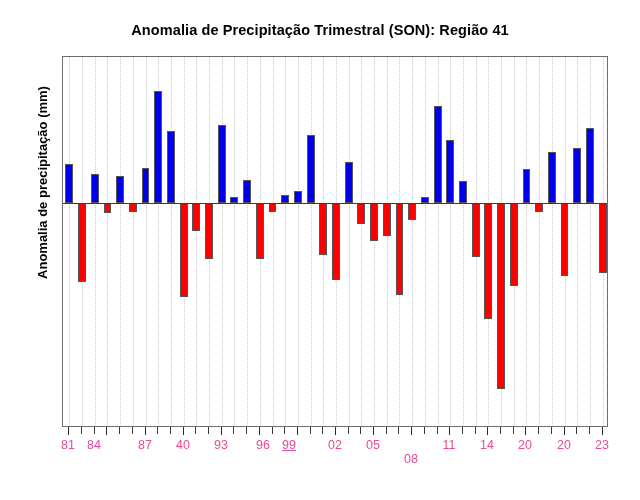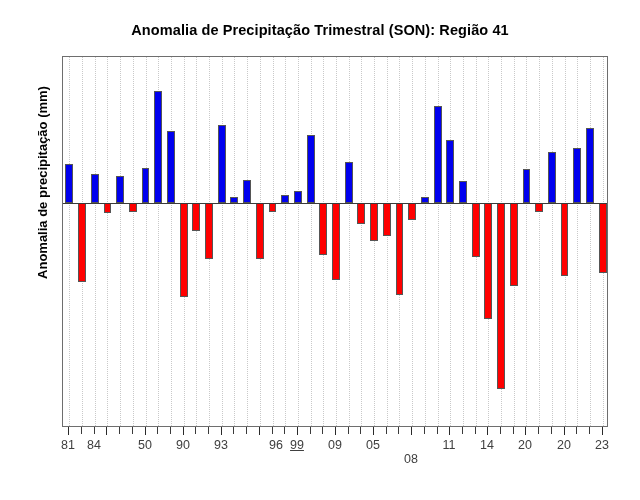--- a/index.html
+++ b/index.html
@@ -147,21 +147,21 @@
     height: 8px;
     border-left: 1px solid #2a2a2a;
   }
   .xtick-label {
     position: absolute;
     top: 438px;
     width: 40px;
     margin-left: -20px;
     text-align: center;
     font-size: 12.5px;
-    color: #404040;
+    color: #ec4899;
   }
 
   
   #watermark {
     position: absolute;
     right: 8px;
     top: 14px;
     font-size: 12.5px;
     color: #8c8c8c;
     white-space: nowrap;
@@ -273,41 +273,41 @@
   <div id="xtick-layer">
       <div class="xtick-mark major" style="left: 68px;"></div>
       <div class="xtick-label" style="left: 68px;">81</div>
       <div class="xtick-mark" style="left: 81px;"></div>
       <div class="xtick-mark" style="left: 94px;"></div>
       <div class="xtick-mark major" style="left: 106px;"></div>
       <div class="xtick-label" style="left: 94px;">84</div>
       <div class="xtick-mark" style="left: 119px;"></div>
       <div class="xtick-mark" style="left: 132px;"></div>
       <div class="xtick-mark major" style="left: 145px;"></div>
-      <div class="xtick-label" style="left: 145px;">50</div>
+      <div class="xtick-label" style="left: 145px;">87</div>
       <div class="xtick-mark" style="left: 157px;"></div>
       <div class="xtick-mark" style="left: 170px;"></div>
       <div class="xtick-mark major" style="left: 183px;"></div>
-      <div class="xtick-label" style="left: 183px;">90</div>
+      <div class="xtick-label" style="left: 183px;">40</div>
       <div class="xtick-mark" style="left: 195px;"></div>
       <div class="xtick-mark" style="left: 208px;"></div>
       <div class="xtick-mark major" style="left: 221px;"></div>
       <div class="xtick-label" style="left: 221px;">93</div>
       <div class="xtick-mark" style="left: 233px;"></div>
       <div class="xtick-mark" style="left: 246px;"></div>
       <div class="xtick-mark major" style="left: 259px;"></div>
-      <div class="xtick-label" style="left: 276px;">96</div>
+      <div class="xtick-label" style="left: 263px;">96</div>
       <div class="xtick-mark" style="left: 272px;"></div>
       <div class="xtick-mark" style="left: 284px;"></div>
       <div class="xtick-mark major" style="left: 297px;"></div>
-      <div class="xtick-label" style="left: 297px; text-decoration: underline;">99</div>
+      <div class="xtick-label" style="left: 289px; text-decoration: underline;">99</div>
       <div class="xtick-mark" style="left: 310px;"></div>
       <div class="xtick-mark" style="left: 322px;"></div>
       <div class="xtick-mark major" style="left: 335px;"></div>
-      <div class="xtick-label" style="left: 335px;">09</div>
+      <div class="xtick-label" style="left: 335px;">02</div>
       <div class="xtick-mark" style="left: 348px;"></div>
       <div class="xtick-mark" style="left: 360px;"></div>
       <div class="xtick-mark major" style="left: 373px;"></div>
       <div class="xtick-label" style="left: 373px;">05</div>
       <div class="xtick-mark" style="left: 386px;"></div>
       <div class="xtick-mark" style="left: 398px;"></div>
       <div class="xtick-mark major" style="left: 411px;"></div>
       <div class="xtick-label" style="left: 411px; margin-top: 14px;">08</div>
       <div class="xtick-mark" style="left: 424px;"></div>
       <div class="xtick-mark" style="left: 437px;"></div>

